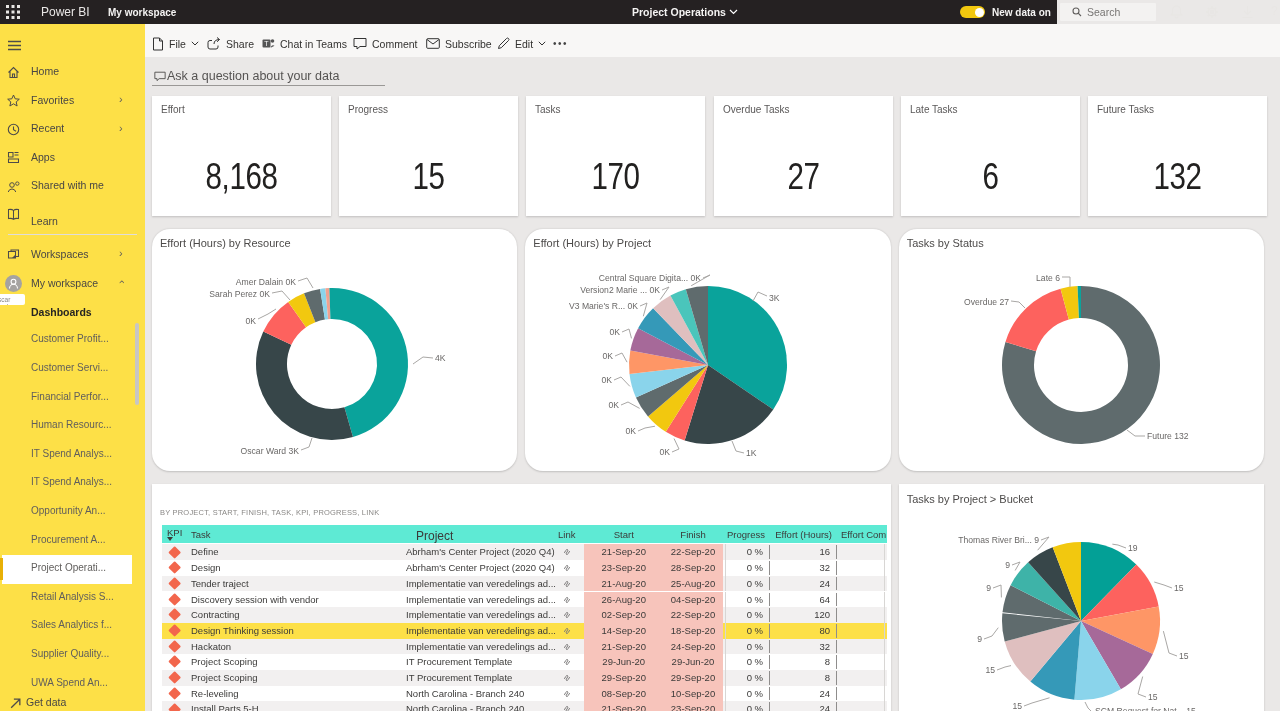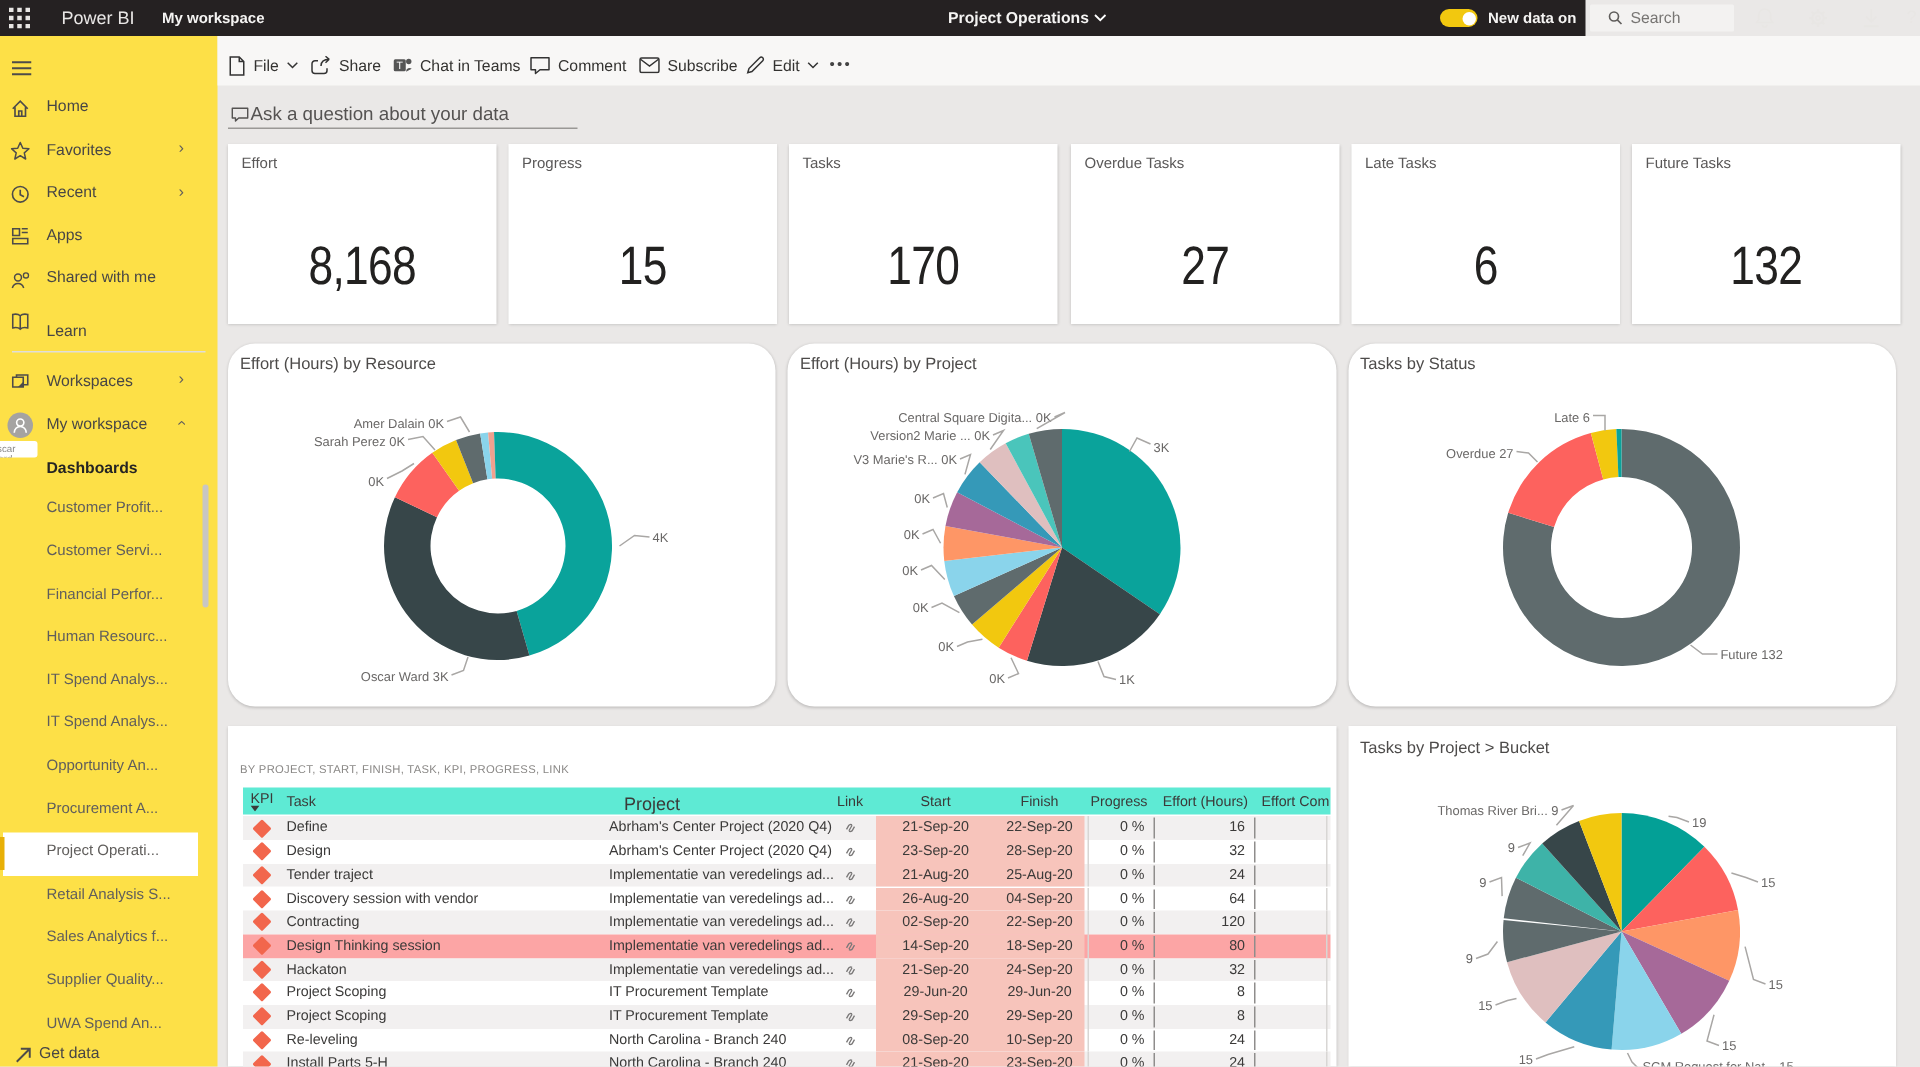--- a/index.html
+++ b/index.html
@@ -410,21 +410,21 @@
       </svg>
 <div class="c start">02-Sep-20</div>
 <div class="c fin">22-Sep-20</div>
 <div class="c prog">0 %</div>
 <div class="vlite" style="left:562.5px"></div>
 <div class="vline" style="left:606.5px"></div>
 <div class="c eff">120</div>
 <div class="vline" style="left:674px"></div>
 <div class="vlite" style="left:721.5px"></div>
 </div>
-    <div class="trow" style="top:138.9px;background:#fca5a5">
+    <div class="trow" style="top:138.9px;background:#fde047">
 <div class="kpidia"></div>
 <div class="c task">Design Thinking session</div>
 <div class="c proj">Implementatie van veredelings ad...</div>
 <svg class="linkic" viewBox="0 0 12 12">
         <path d="M4.5,7.5 L7.5,4.5 M3.2,6.2 L5.2,4.2 a1.6,1.6 0 0,1 2.3,0 M8.8,5.8 L6.8,7.8 a1.6,1.6 0 0,1 -2.3,0" stroke="#7a7878" stroke-width="0.9" fill="none" transform="rotate(-15 6 6)"></path>
       </svg>
 <div class="c start">14-Sep-20</div>
 <div class="c fin">18-Sep-20</div>
 <div class="c prog">0 %</div>
 <div class="vlite" style="left:562.5px"></div>

